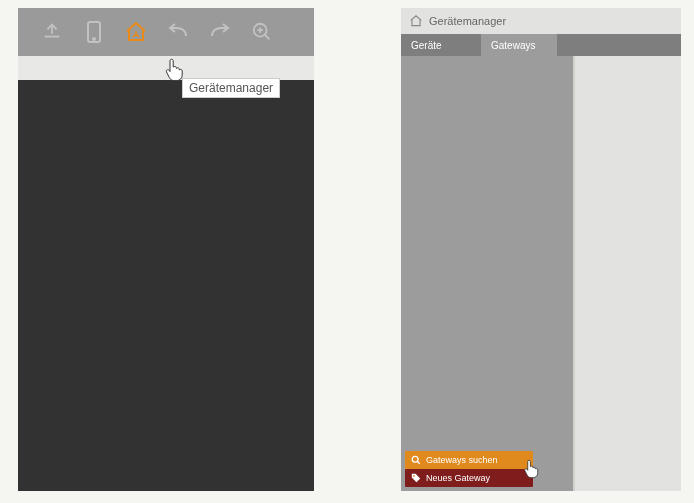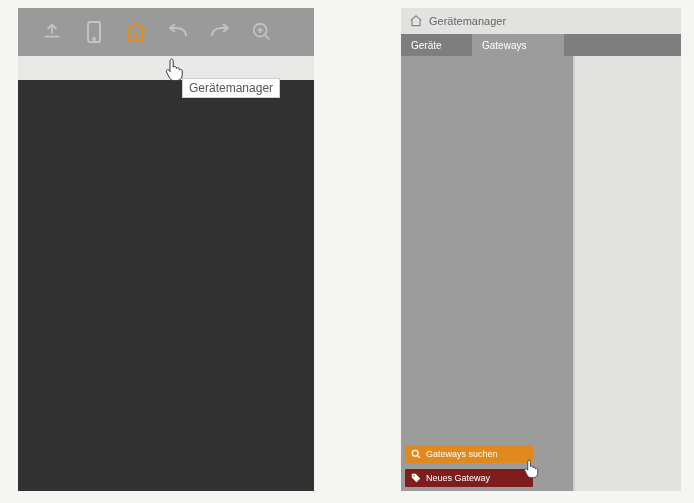--- a/index.html
+++ b/index.html
@@ -91,24 +91,24 @@
     display: flex;
     align-items: stretch;
   }
   .tab {
     font-size: 10px;
     color: #fff;
     padding: 0 10px;
     display: flex;
     align-items: center;
   }
-  .tab.inactive { background: #7e7e7e; width: 71px; }
+  .tab.inactive { background: #7e7e7e; width: 80px; }
   .tab.active {
     background: #9c9c9c;
-    width: 92px;
+    width: 76px;
   }
   .body-split {
     flex: 1;
     display: flex;
     position: relative;
   }
   .col-left {
     width: 172px;
     background: #9c9c9c;
     position: relative;
@@ -118,21 +118,21 @@
     background: #e2e2e0;
     border-left: 2px solid #d0d0cd;
   }
   .action-buttons {
     position: absolute;
     left: 4px;
     bottom: 4px;
     width: 128px;
     display: flex;
     flex-direction: column;
-    gap: 6px;
+    gap: 0;
   }
   .action-btn {
     background: #e08a1e;
     color: #fff;
     font-size: 9px;
     height: 18px;
     display: flex;
     align-items: center;
     gap: 5px;
     padding: 0 6px;

